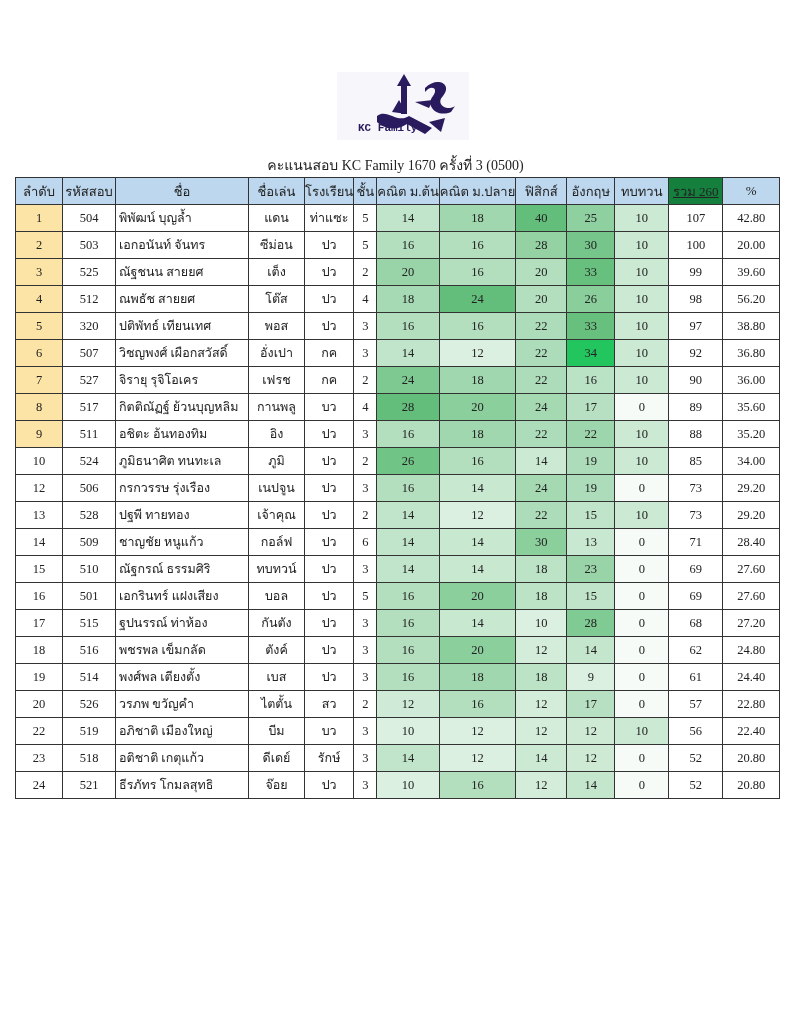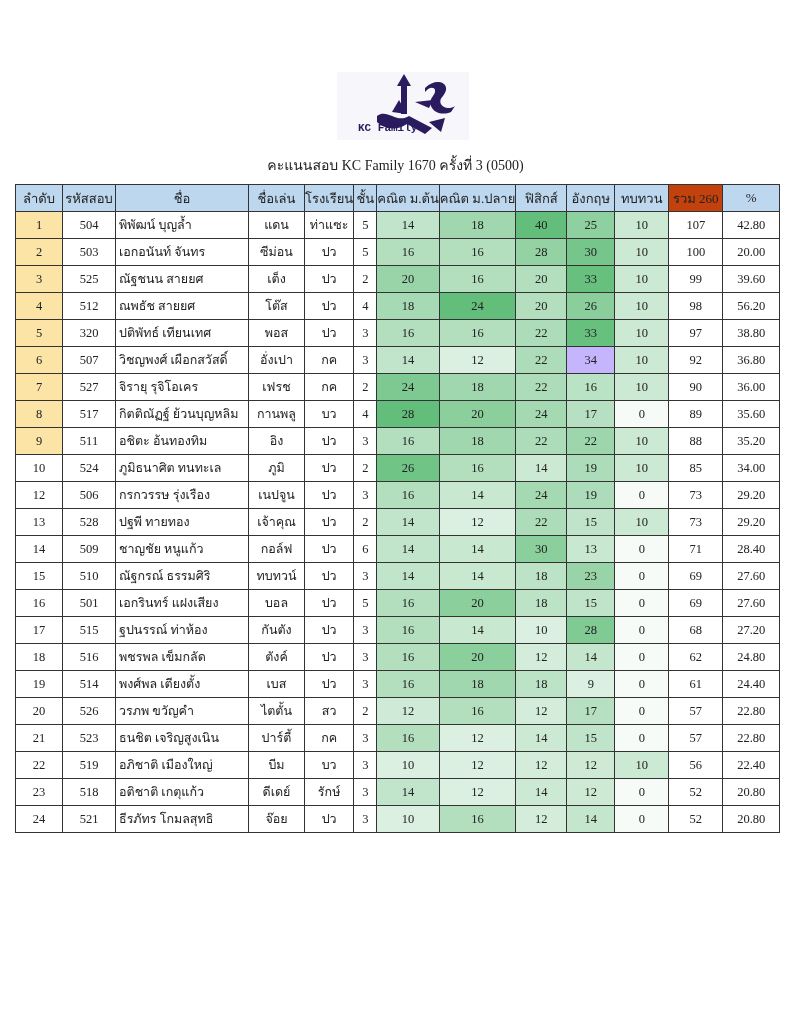--- a/index.html
+++ b/index.html
@@ -1,20 +1,20 @@
 <!DOCTYPE html>
 <html><head>
 <meta charset="utf-8">
 <style>
   html, body { margin:0; padding:0; background:#ffffff; }
   body { width:791px; height:1024px; position:relative; font-family:"DejaVu Serif","Liberation Serif",serif; color:#222; overflow:hidden; }
   .logo { position:absolute; left:337px; top:72px; width:132px; height:68px; }
   .logo-text { position:absolute; left:358px; top:122px; font-family:"Liberation Mono","DejaVu Sans Mono",monospace; font-weight:bold; font-size:11px; color:#2a1a5e; }
   .title { position:absolute; left:0; width:791px; top:154px; text-align:center; font-family:"Liberation Serif",serif; font-size:14px; color:#222; }
-  table { position:absolute; left:15px; top:177px; border-collapse:collapse; font-family:"Liberation Serif",serif; font-size:12.5px; table-layout:fixed;margin-top:7px; }
+  table { position:absolute; left:15px; top:177px; border-collapse:collapse; font-family:"Liberation Serif",serif; font-size:12.5px; table-layout:fixed; }
   td, th { border:1px solid #333; height:26px; padding:0; text-align:center; vertical-align:middle; white-space:nowrap; overflow:hidden; }
   th { background:#bdd7ee; font-weight:normal; font-size:13px; height:26px; }
   td.rank-top { background:#fce4a6; }
   td.name { text-align:left; padding-left:3px; }
 </style>
 </head>
 <body>
 
 <svg class="logo" viewBox="0 0 132 68">
   <rect x="0" y="0" width="132" height="68" fill="#f7f6fa"></rect>
@@ -52,21 +52,21 @@
         <th style="background: rgb(189, 215, 238);">รหัสสอบ</th>
         <th style="background: rgb(189, 215, 238);">ชื่อ</th>
         <th style="background: rgb(189, 215, 238);">ชื่อเล่น</th>
         <th style="background: rgb(189, 215, 238);">โรงเรียน</th>
         <th style="background: rgb(189, 215, 238);">ชั้น</th>
         <th style="background: rgb(189, 215, 238);">คณิต ม.ต้น</th>
         <th style="background: rgb(189, 215, 238);">คณิต ม.ปลาย</th>
         <th style="background: rgb(189, 215, 238);">ฟิสิกส์</th>
         <th style="background: rgb(189, 215, 238);">อังกฤษ</th>
         <th style="background: rgb(189, 215, 238);">ทบทวน</th>
-        <th style="background: #c2410c;">รวม 260</th>
+        <th style="background: #15803d; text-decoration: underline;">รวม 260</th>
         <th style="background: rgb(189, 215, 238);">%</th>
       </tr>
   </thead>
   <tbody id="tbody">
       <tr>
         <td class="rank-top" style="background: rgb(252, 228, 166);">1</td>
         <td>504</td>
         <td class="name">พิพัฒน์ บุญล้ำ</td>
         <td>แดน</td>
         <td>ท่าแซะ</td>
@@ -142,21 +142,21 @@
       <tr>
         <td class="rank-top" style="background: rgb(252, 228, 166);">6</td>
         <td>507</td>
         <td class="name">วิชญพงศ์ เผือกสวัสดิ์</td>
         <td>อั่งเปา</td>
         <td>กค</td>
         <td>3</td>
         <td style="background: rgb(193, 229, 203);">14</td>
         <td style="background: rgb(220, 240, 226);">12</td>
         <td style="background: rgb(172, 220, 185);">22</td>
-        <td style="background: #c4b5fd;">34</td>
+        <td style="background: #22c55e;">34</td>
         <td style="background: rgb(203, 233, 211);">10</td>
         <td>92</td>
         <td>36.80</td>
       </tr>
       <tr>
         <td class="rank-top" style="background: rgb(252, 228, 166);">7</td>
         <td>527</td>
         <td class="name">จิรายุ รุจิโอเคร</td>
         <td>เฟรช</td>
         <td>กค</td>
@@ -343,35 +343,20 @@
         <td>2</td>
         <td style="background: rgb(207, 234, 214);">12</td>
         <td style="background: rgb(180, 223, 191);">16</td>
         <td style="background: rgb(212, 237, 219);">12</td>
         <td style="background: rgb(182, 224, 193);">17</td>
         <td style="background: rgb(247, 251, 248);">0</td>
         <td>57</td>
         <td>22.80</td>
       </tr>
       <tr>
-        <td>21</td>
-        <td>523</td>
-        <td class="name">ธนชิต เจริญสูงเนิน</td>
-        <td>ปาร์ตี้</td>
-        <td>กค</td>
-        <td>3</td>
-        <td style="background: rgb(180, 223, 191);">16</td>
-        <td style="background: rgb(220, 240, 226);">12</td>
-        <td style="background: rgb(204, 233, 212);">14</td>
-        <td style="background: rgb(191, 228, 201);">15</td>
-        <td style="background: rgb(247, 251, 248);">0</td>
-        <td>57</td>
-        <td>22.80</td>
-      </tr>
-      <tr>
         <td>22</td>
         <td>519</td>
         <td class="name">อภิชาติ เมืองใหญ่</td>
         <td>บีม</td>
         <td>บว</td>
         <td>3</td>
         <td style="background: rgb(220, 240, 226);">10</td>
         <td style="background: rgb(220, 240, 226);">12</td>
         <td style="background: rgb(212, 237, 219);">12</td>
         <td style="background: rgb(206, 234, 213);">12</td>

